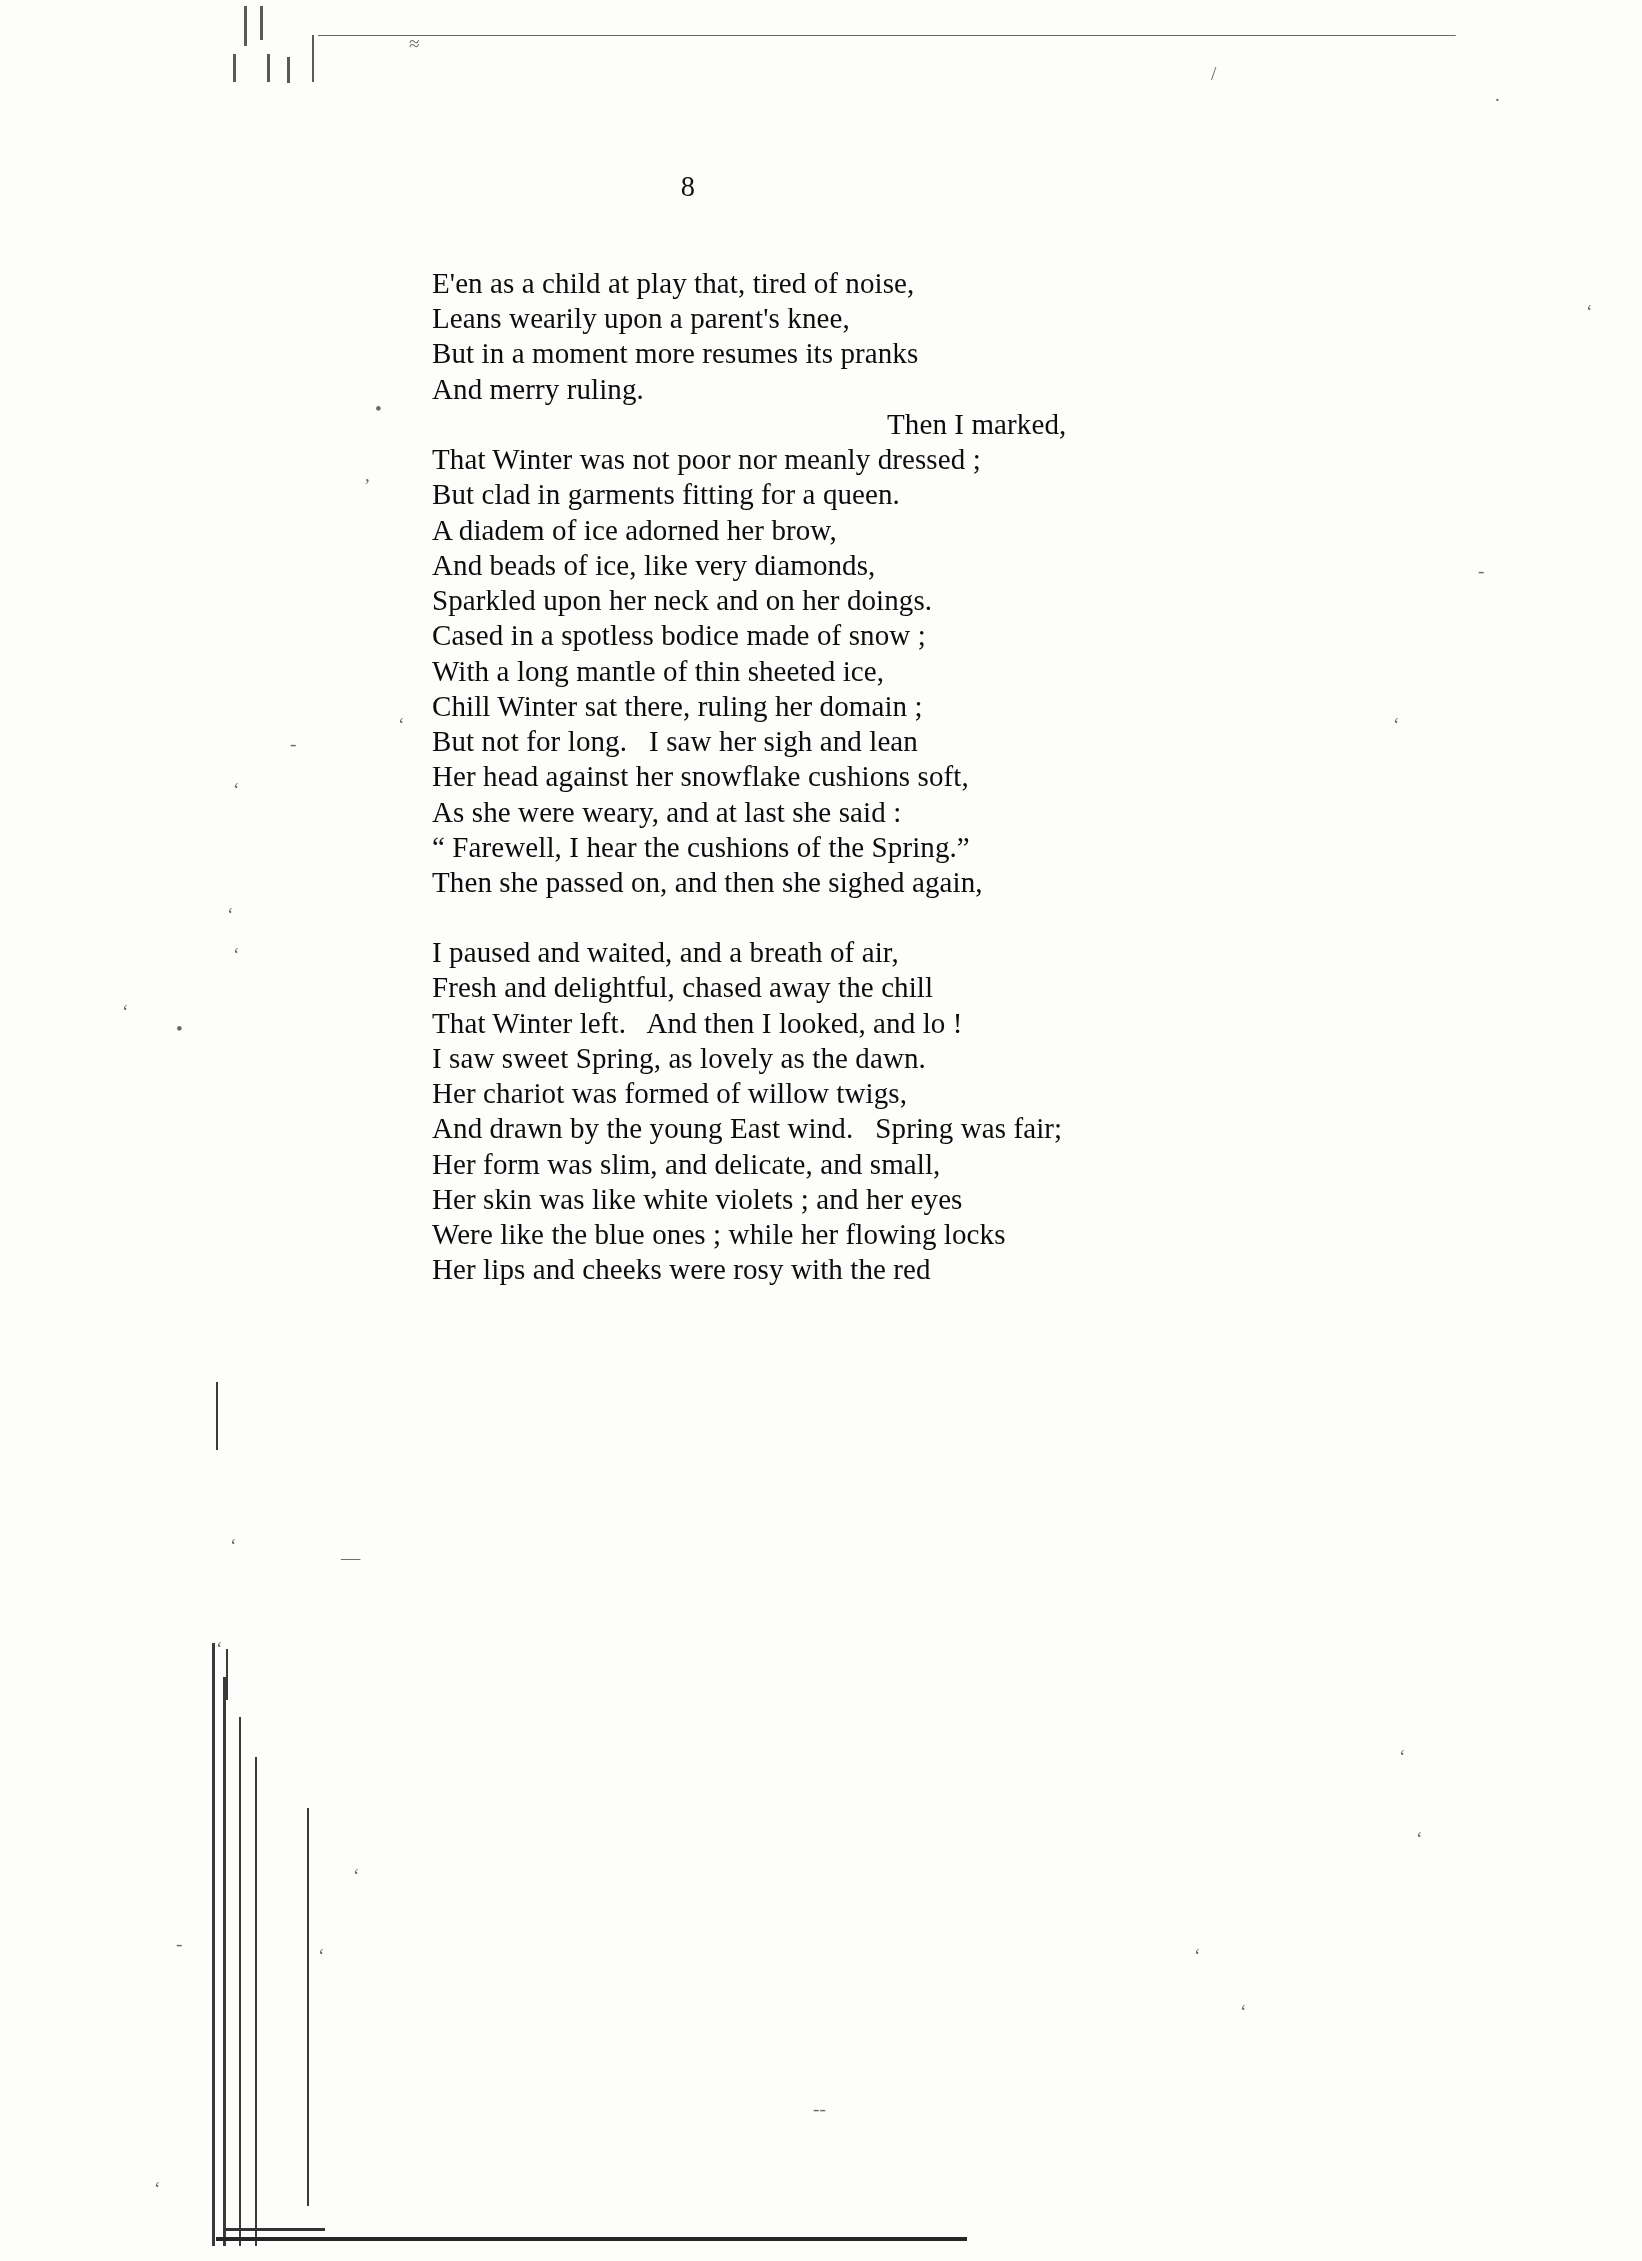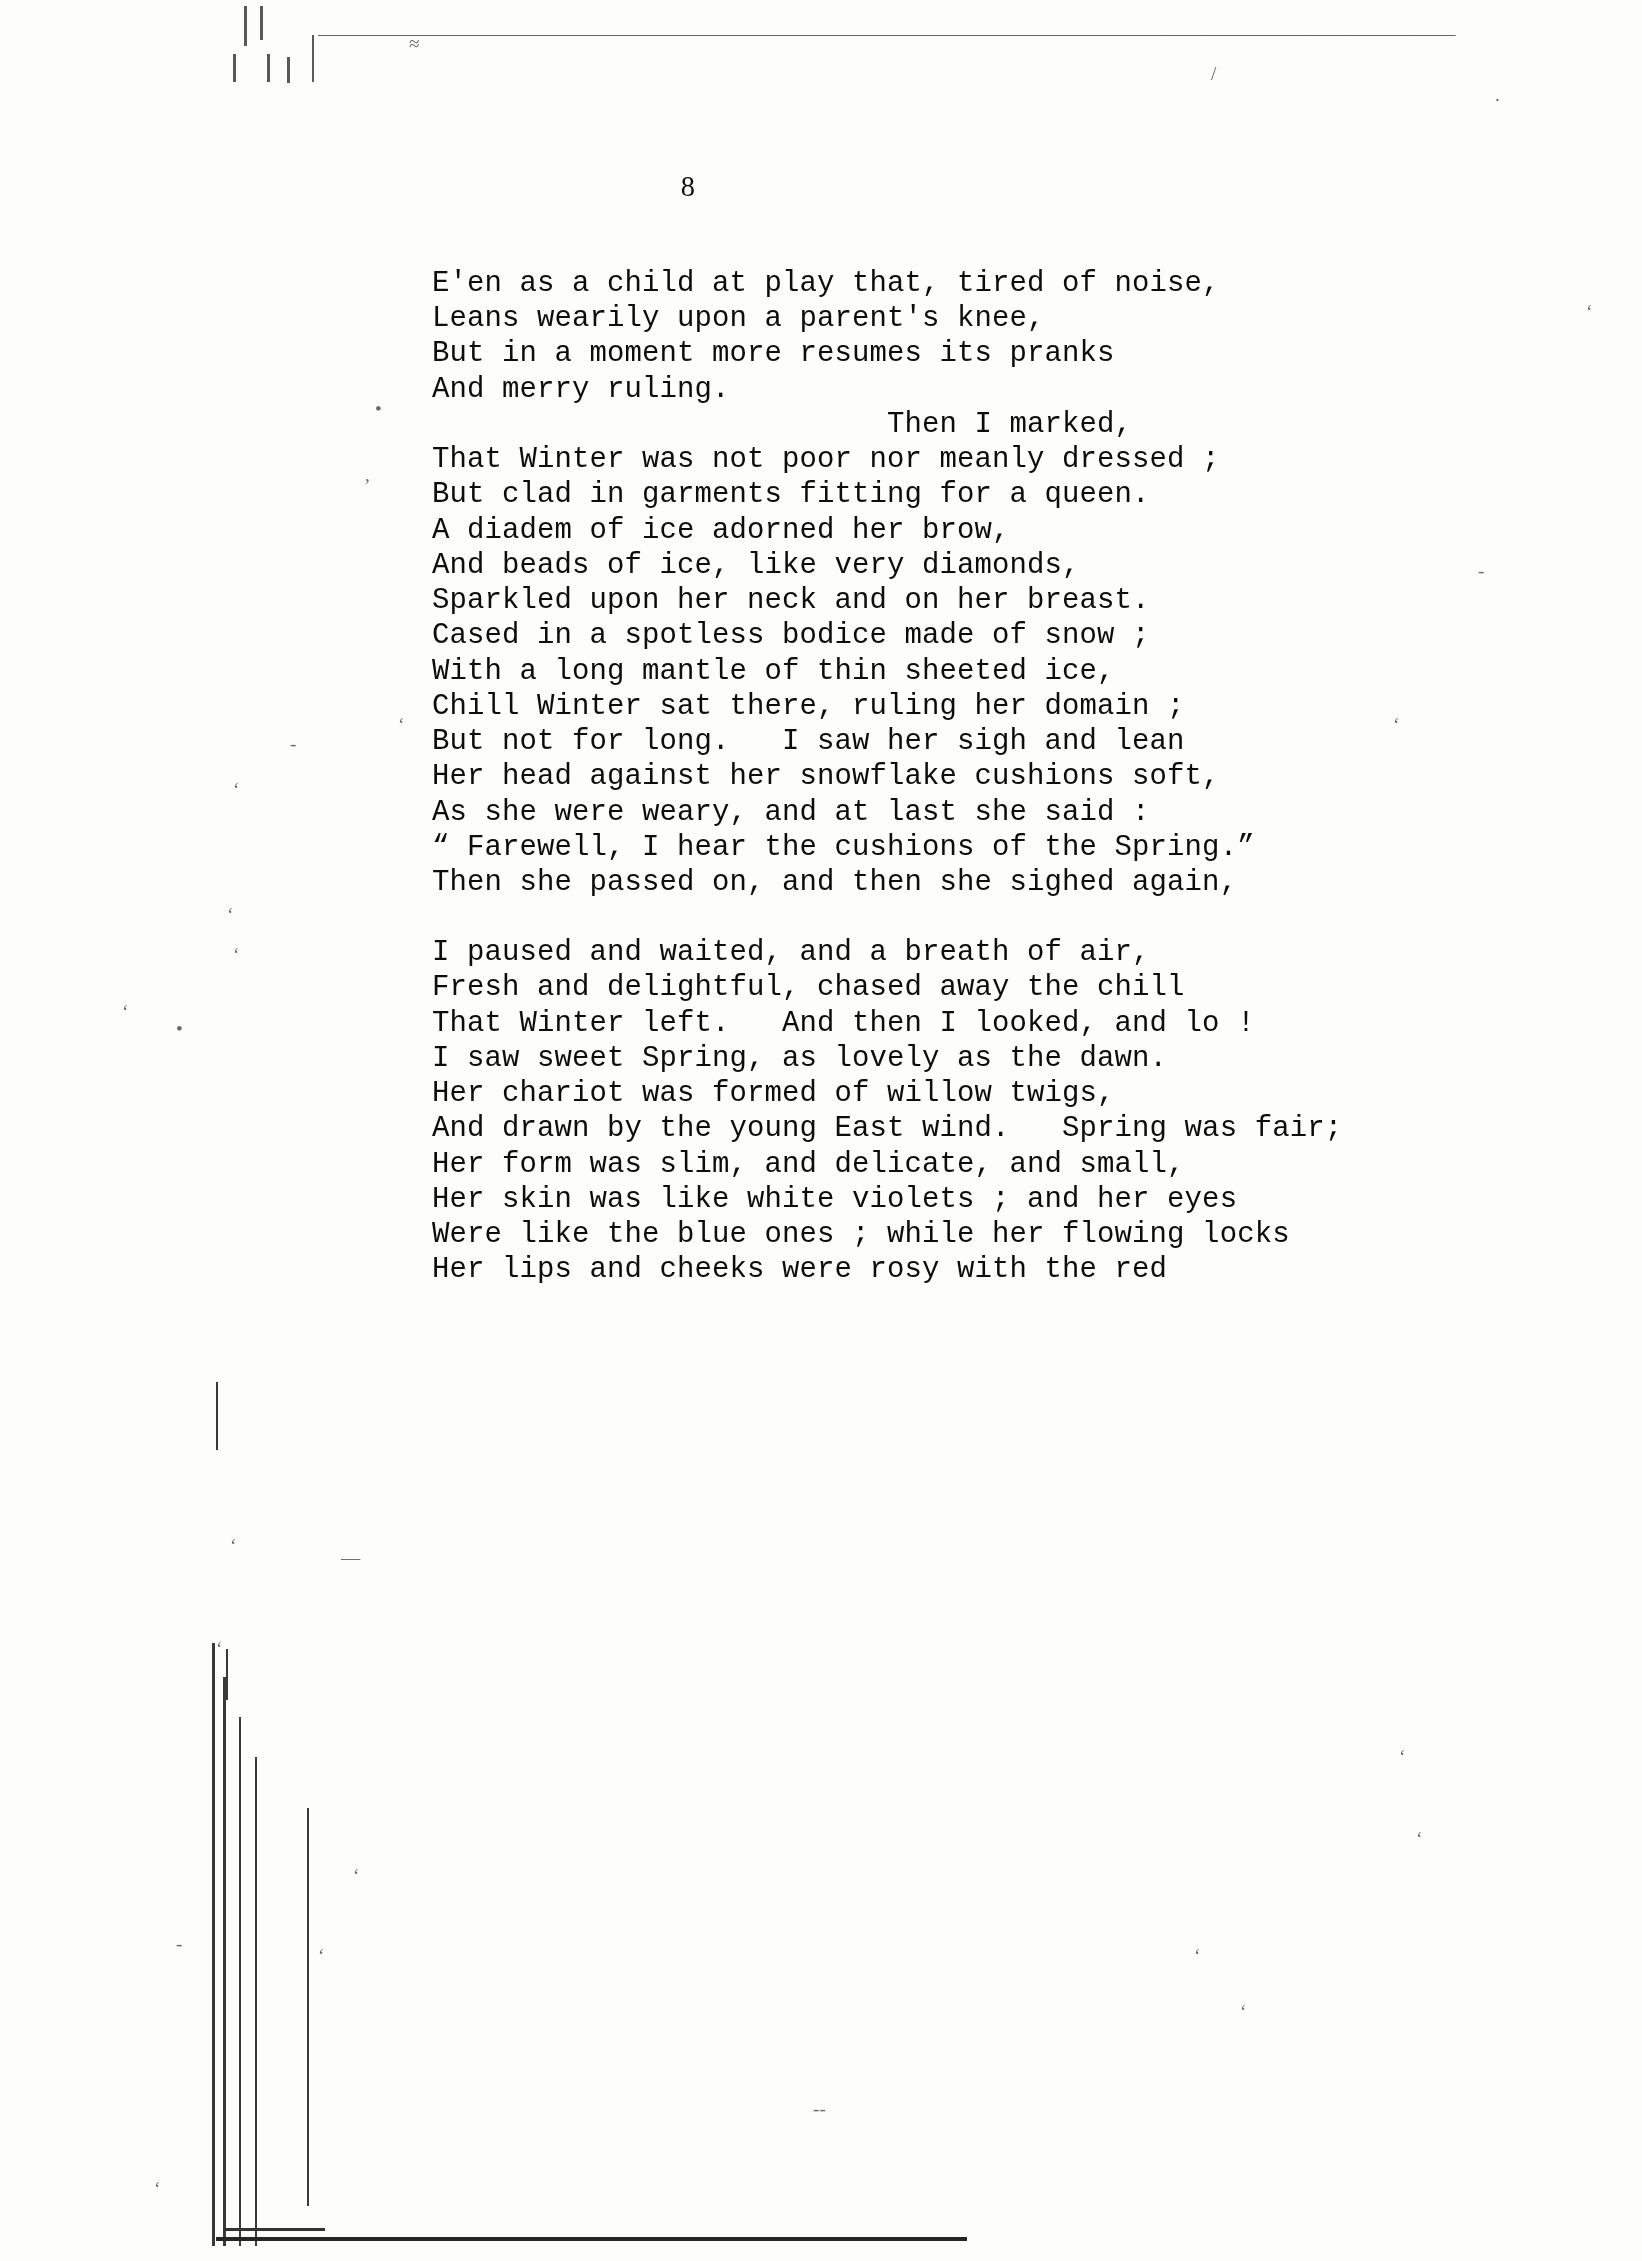--- a/index.html
+++ b/index.html
@@ -95,21 +95,20 @@
   .page-number {
     text-align: center;
     font-size: 28.4px;
     color: #111;
     margin: 0 0 63px 0;
     letter-spacing: 0.3px;
     width: 512px;
   }
   .stanza {
     margin: 0 0 35px 0;
-    font-family: Liberation Mono, monospace;
   }
   .line {
     font-size: 29px;
     line-height: 1.215;
     color: #0d0d0d;
     white-space: pre;
     letter-spacing: 0.1px;
   }
   .line.indent-mid {
     padding-left: 455px;
@@ -149,21 +148,21 @@
         <div class="stanza">
           <div class="line">E'en as a child at play that, tired of noise,</div>
           <div class="line">Leans wearily upon a parent's knee,</div>
           <div class="line">But in a moment more resumes its pranks</div>
           <div class="line">And merry ruling.</div>
           <div class="line indent-mid">Then I marked,</div>
           <div class="line">That Winter was not poor nor meanly dressed ;</div>
           <div class="line">But clad in garments fitting for a queen.</div>
           <div class="line">A diadem of ice adorned her brow,</div>
           <div class="line">And beads of ice, like very diamonds,</div>
-          <div class="line">Sparkled upon her neck and on her breast.</div>
+          <div class="line">Sparkled upon her neck and on her doings.</div>
           <div class="line">Cased in a spotless bodice made of snow ;</div>
           <div class="line">With a long mantle of thin sheeted ice,</div>
           <div class="line">Chill Winter sat there, ruling her domain ;</div>
           <div class="line">But not for long.   I saw her sigh and lean</div>
           <div class="line">Her head against her snowflake cushions soft,</div>
           <div class="line">As she were weary, and at last she said :</div>
           <div class="line">“ Farewell, I hear the cushions of the Spring.”</div>
           <div class="line">Then she passed on, and then she sighed again,</div>
         </div>
         <div class="stanza">

